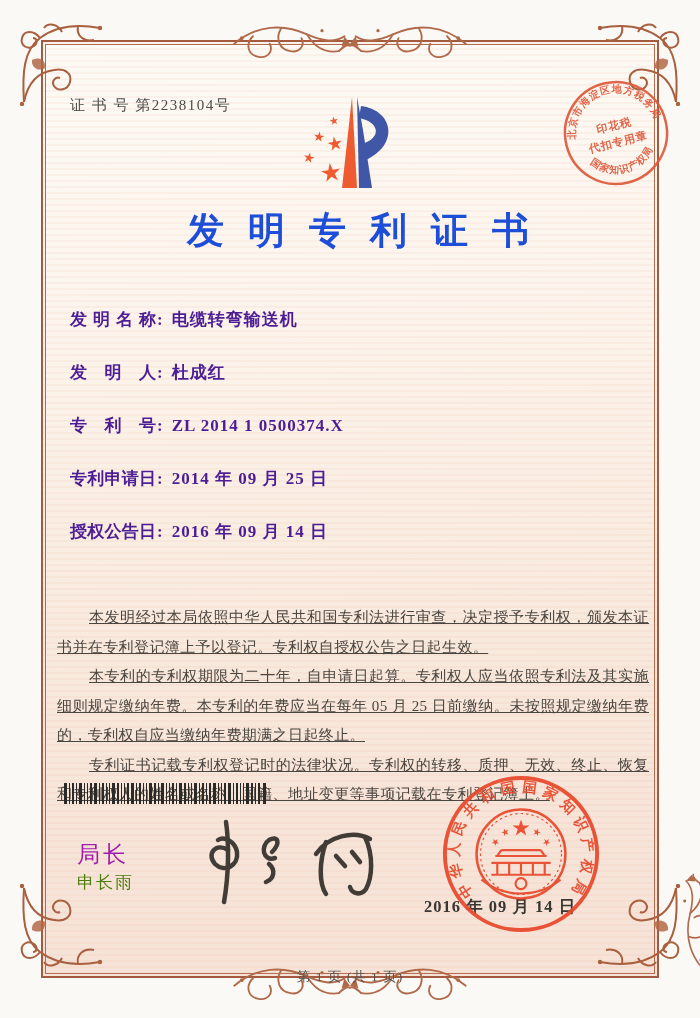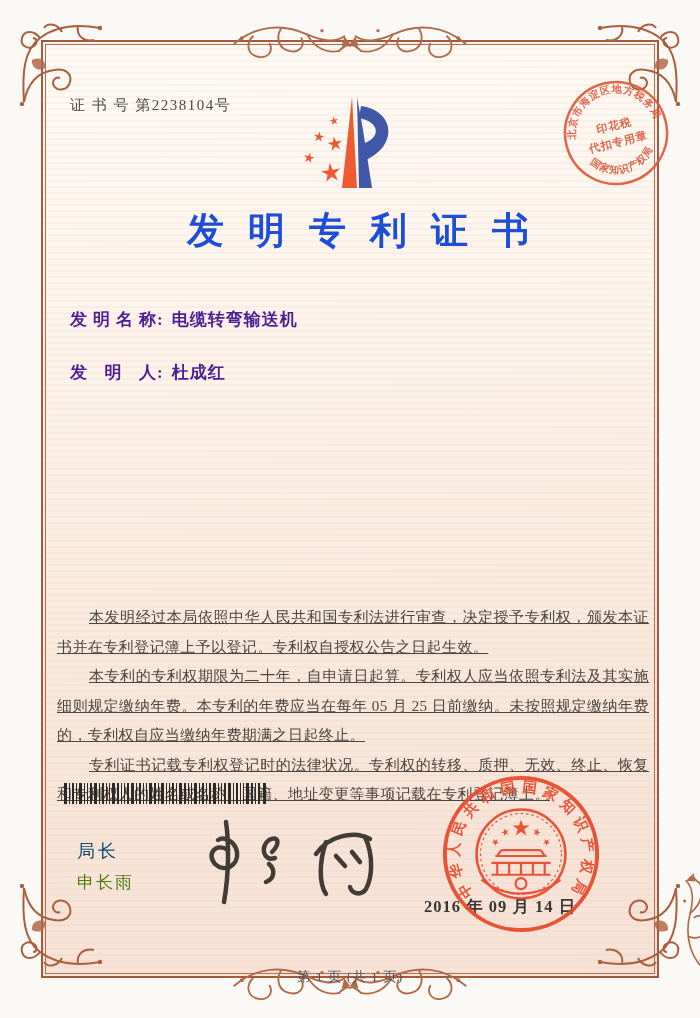--- a/index.html
+++ b/index.html
@@ -32,21 +32,21 @@
     letter-spacing:24px; text-indent:24px; z-index:3;padding-left:8px;
   }
   .fields{ position:absolute; left:70px; top:308px; z-index:3; }
   .frow{ height:22px; margin-bottom:31px; font-size:17px; color:#4c1d95; white-space:nowrap;font-weight:bold;}
   .flabel{ display:inline-block; width:86px; text-align-last:justify; text-align:justify; }
   .fcolon{ display:inline-block; margin-left:1px; }
   .fvalue{ margin-left:9px; letter-spacing:1px; }
   .paras{ position:absolute; left:57px; top:603px; width:592px; z-index:3; }
   .paras p{ margin:0; font-size:15px; line-height:29.5px; text-indent:32px;
             color:#4a453e; letter-spacing:.4px; text-align:justify;text-decoration:underline; }
-  .sig-title{ position:absolute; left:77px; top:839px; font-size:18px; letter-spacing:3px; color:#0c4a6e; z-index:3;}
+  .sig-title{ position:absolute; left:77px; top:839px; font-size:23px; letter-spacing:3px; color:#a21caf; z-index:3;}
   .sig-name{ position:absolute; left:77px; top:871px; font-size:17px; letter-spacing:2px; color:#4d7c0f; z-index:3;}
   .issue-date{ position:absolute; left:424px; top:896px; font-size:16.5px; font-weight:600;
                letter-spacing:1px; color:#3a3733; z-index:3;}
   .footer{ position:absolute; left:0; top:968px; width:100%; text-align:center;
            font-size:13.5px; letter-spacing:1px; color:#565350; z-index:3;}
   
   .logo{ position:absolute; left:290px; top:92px; width:120px; height:104px; z-index:3;}
   .stamp{ position:absolute; left:554px; top:71px; width:124px; height:124px; z-index:4; opacity:.92;}
   .barcode{ position:absolute; left:64px; top:783px; width:202px; height:21px; z-index:3;}
   .signature{ position:absolute; left:168px; top:812px; width:244px; height:100px; z-index:3;}
@@ -145,20 +145,29 @@
   </svg>
 
   <div class="title">发明专利证书</div>
 
   <div class="fields">
     <div class="frow">
       <span class="flabel">发明名称</span><span class="fcolon">:</span><span class="fvalue">电缆转弯输送机</span>
     </div>
     <div class="frow">
       <span class="flabel">发明人</span><span class="fcolon">:</span><span class="fvalue">杜成红</span>
+    </div>
+    <div class="frow">
+      <span class="flabel">专利号</span><span class="fcolon">:</span><span class="fvalue">ZL 2014 1 0500374.X</span>
+    </div>
+    <div class="frow">
+      <span class="flabel">专利申请日</span><span class="fcolon">:</span><span class="fvalue">2014 年 09 月 25 日</span>
+    </div>
+    <div class="frow">
+      <span class="flabel">授权公告日</span><span class="fcolon">:</span><span class="fvalue">2016 年 09 月 14 日</span>
     </div>
   </div>
 
   <div class="paras">
     <p>本发明经过本局依照中华人民共和国专利法进行审查，决定授予专利权，颁发本证书并在专利登记簿上予以登记。专利权自授权公告之日起生效。</p>
     <p>本专利的专利权期限为二十年，自申请日起算。专利权人应当依照专利法及其实施细则规定缴纳年费。本专利的年费应当在每年 05 月 25 日前缴纳。未按照规定缴纳年费的，专利权自应当缴纳年费期满之日起终止。</p>
     <p>专利证书记载专利权登记时的法律状况。专利权的转移、质押、无效、终止、恢复和专利权人的姓名或名称、国籍、地址变更等事项记载在专利登记簿上。</p>
   </div>
 
   <svg class="barcode" viewBox="0 0 202 21" preserveAspectRatio="none">

